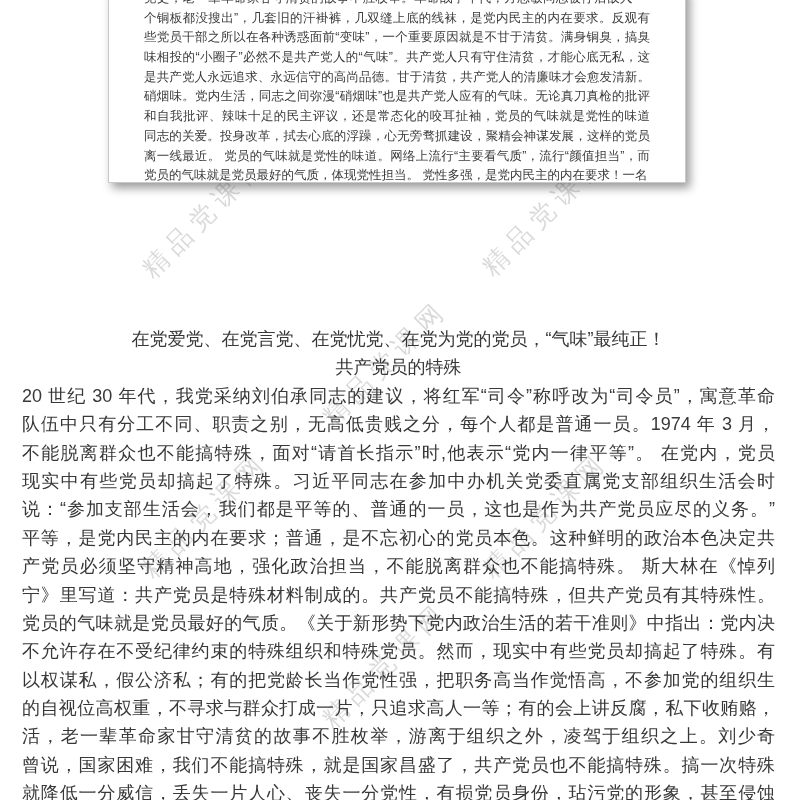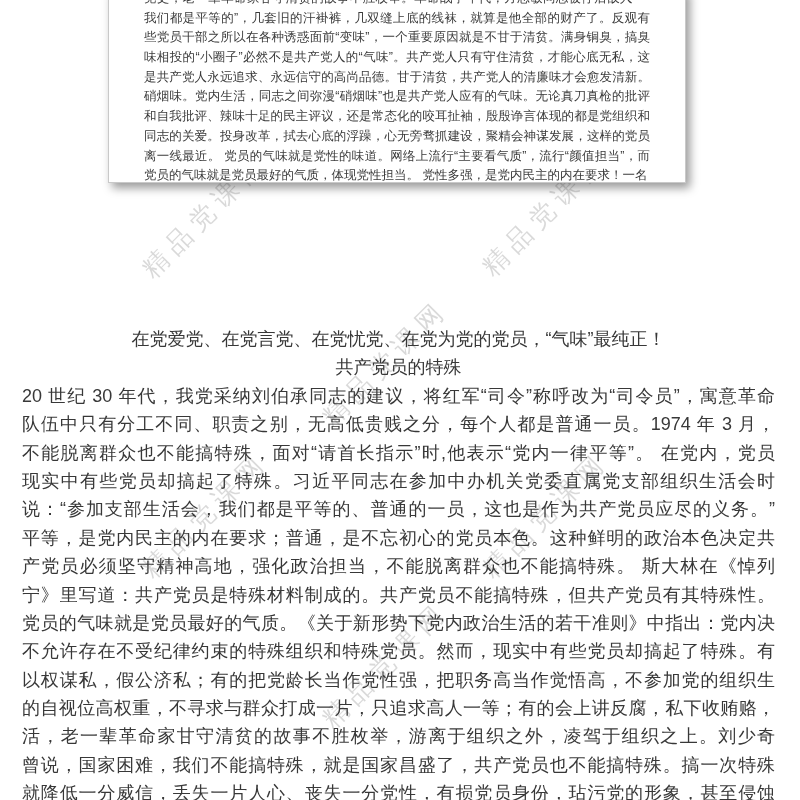--- a/index.html
+++ b/index.html
@@ -62,26 +62,26 @@
   <div class="wm-layer" id="wm-layer">
       <div class="wm" style="left: 205px; top: 215px;">精品党课网</div>
       <div class="wm" style="left: 545px; top: 213px;">精品党课网</div>
       <div class="wm" style="left: 385px; top: 363px;">精品党课网</div>
       <div class="wm" style="left: 205px; top: 515px;">精品党课网</div>
       <div class="wm" style="left: 545px; top: 515px;">精品党课网</div>
       <div class="wm" style="left: 385px; top: 665px;">精品党课网</div>
     </div>
   <div class="card" id="card">
       <div class="card-line jl">党史，老一辈革命家甘守清贫的故事不胜枚举。革命战争年代，方志敏同志被俘后敌人“一</div>
-      <div class="card-line jl">我们都是平等的”，几套旧的汗褂裤，几双缝上底的线袜，就算是他全部的财产了。反观有</div>
+      <div class="card-line jl">个铜板都没搜出”，几套旧的汗褂裤，几双缝上底的线袜，是党内民主的内在要求。反观有</div>
       <div class="card-line jl">些党员干部之所以在各种诱惑面前“变味”，一个重要原因就是不甘于清贫。满身铜臭，搞臭</div>
       <div class="card-line jl">味相投的“小圈子”必然不是共产党人的“气味”。共产党人只有守住清贫，才能心底无私，这</div>
       <div class="card-line jl">是共产党人永远追求、永远信守的高尚品德。甘于清贫，共产党人的清廉味才会愈发清新。</div>
       <div class="card-line jl">硝烟味。党内生活，同志之间弥漫“硝烟味”也是共产党人应有的气味。无论真刀真枪的批评</div>
-      <div class="card-line jl">和自我批评、辣味十足的民主评议，还是常态化的咬耳扯袖，殷殷诤言体现的都是党组织和</div>
+      <div class="card-line jl">和自我批评、辣味十足的民主评议，还是常态化的咬耳扯袖，党员的气味就是党性的味道</div>
       <div class="card-line jl">同志的关爱。投身改革，拭去心底的浮躁，心无旁骛抓建设，聚精会神谋发展，这样的党员</div>
       <div class="card-line jl">离一线最近。 党员的气味就是党性的味道。网络上流行“主要看气质”，流行“颜值担当”，而</div>
       <div class="card-line">党员的气味就是党员最好的气质，体现党性担当。 党性多强，是党内民主的内在要求！一名</div>
     </div>
   <div class="body-text" id="body-text">
       <div class="body-line">在党爱党、在党言党、在党忧党、在党为党的党员，“气味”最纯正！</div>
       <div class="body-line">共产党员的特殊</div>
       <div class="body-line jl">20 世纪 30 年代，我党采纳刘伯承同志的建议，将红军“司令”称呼改为“司令员”，寓意革命</div>
       <div class="body-line jl">队伍中只有分工不同、职责之别，无高低贵贱之分，每个人都是普通一员。1974 年 3 月，</div>
       <div class="body-line jl">不能脱离群众也不能搞特殊，面对“请首长指示”时,他表示“党内一律平等”。 在党内，党员</div>

